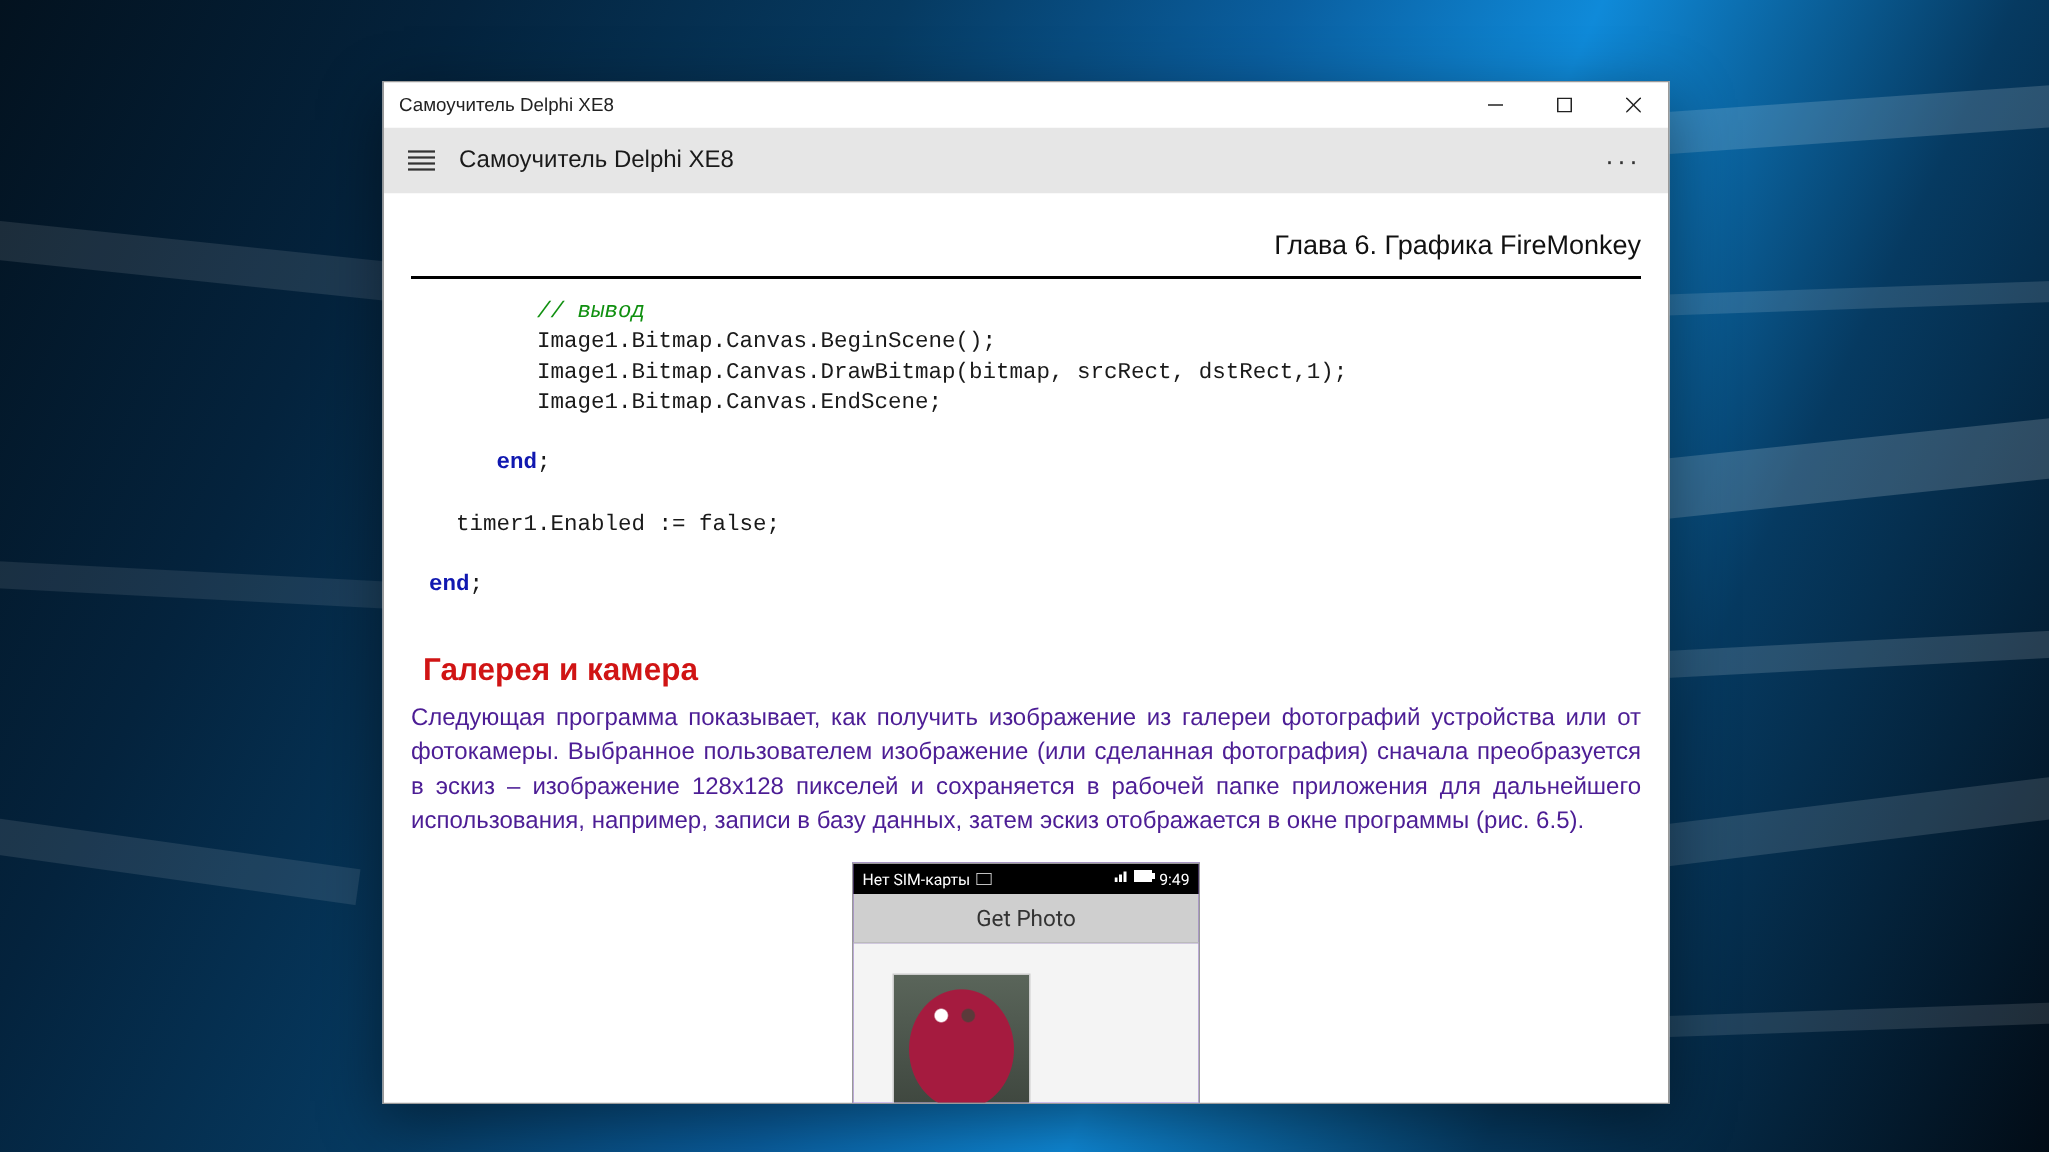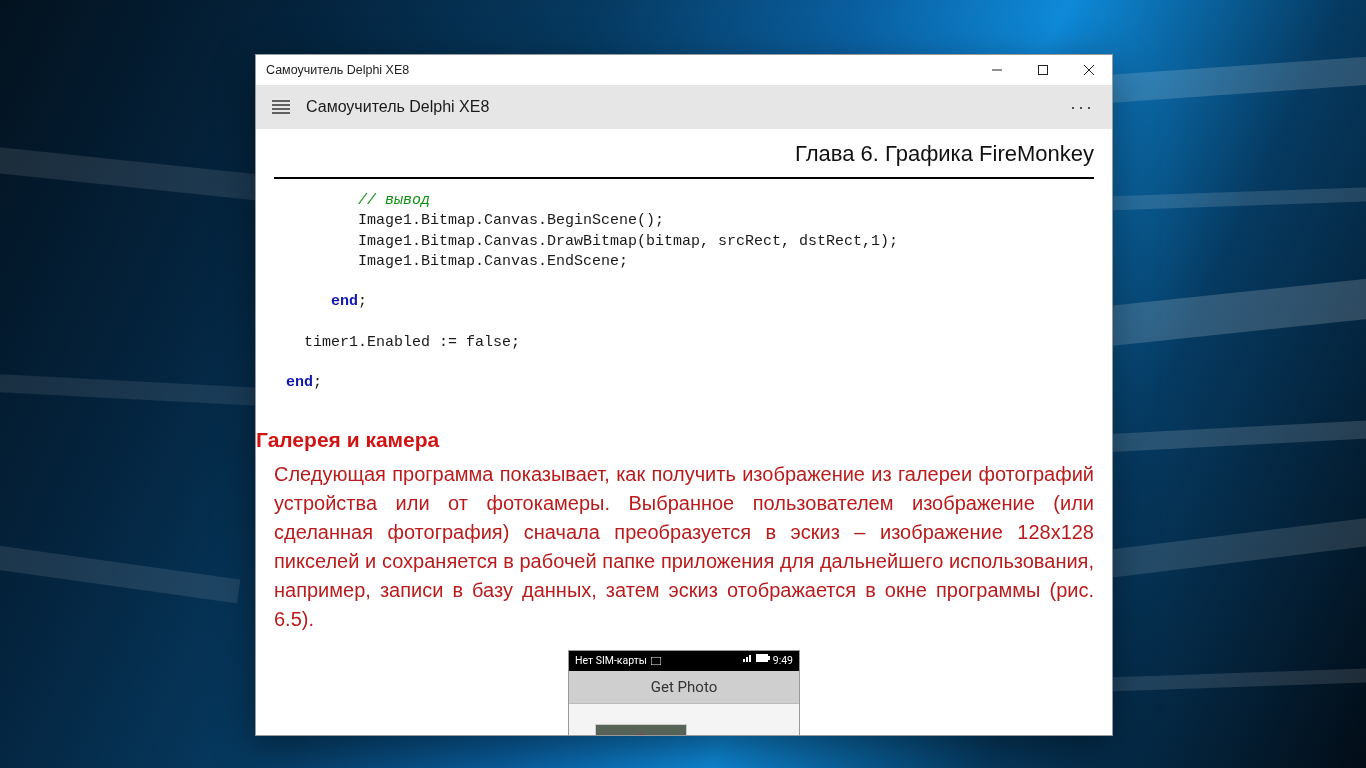--- a/index.html
+++ b/index.html
@@ -104,23 +104,23 @@
   }
 
   .page-area {
     flex: 1;
     background: #ffffff;
     overflow: hidden;
     padding: 0;
   }
   .chapter {
     text-align: right;
-    font-size: 22px;
+    font-size: 18px;
     color: #111;
-    padding: 12px 18px 6px 18px;
+    padding: 24px 18px 6px 18px;
   }
   .hr {
     border: none;
     border-top: 2px solid #000;
     margin: 4px 18px 10px 18px;
   }
   pre.code {
     font-family: Consolas, "Courier New", monospace;
     font-size: 15px;
     line-height: 1.35;
@@ -129,25 +129,25 @@
     white-space: pre;
     color: #1a1a1a;
   }
   pre.code .cmt { color: #109010; font-style: italic; }
   pre.code .kw  { color: #1018b0; font-weight: bold; }
 
   .section-title {
     color: #d01414;
     font-weight: bold;
     font-size: 21px;
-    padding: 18px 18px 8px 0;
+    padding: 18px 18px 8px 26px;
   }
   .paragraph {
-    font-size: 20px;
-    color: #b91c1c;
+    font-size: 16px;
+    color: #4c1d95;
     line-height: 1.45;
     text-align: justify;
     padding: 0 18px 10px 18px;
   }
 
   
   .phone {
     width: 230px;
     margin: 6px auto 16px auto;
     border: 1px solid #999;

